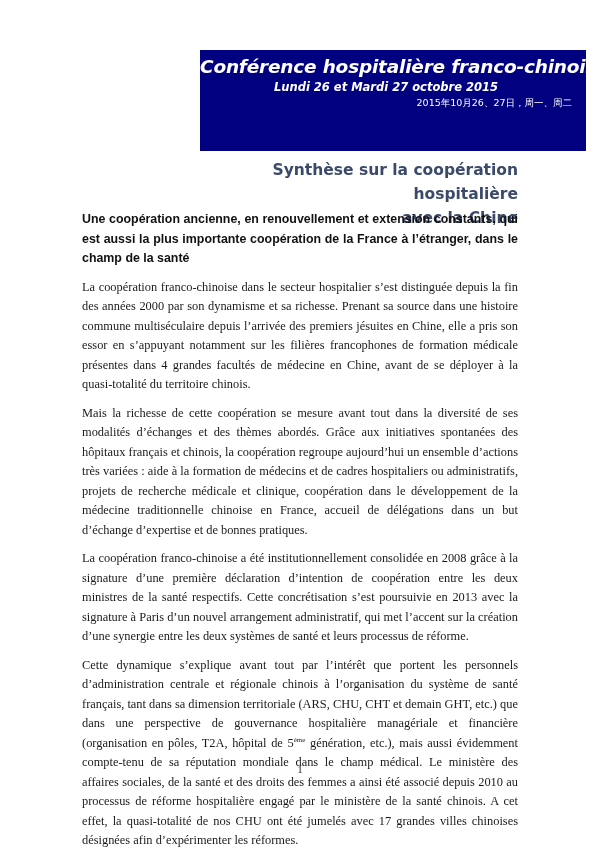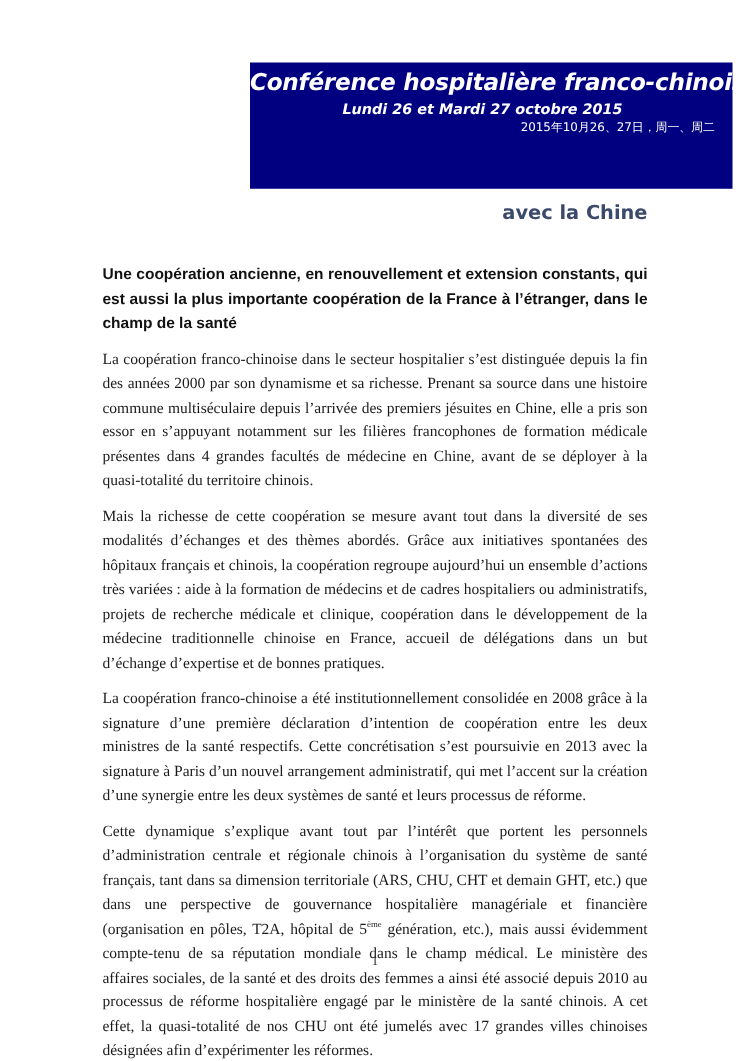--- a/index.html
+++ b/index.html
@@ -113,20 +113,21 @@
 </head>
 <body>
 
 <div class="header-box">
   <div class="header-title">Conférence hospitalière franco-chinoise</div>
   <div class="header-date">Lundi 26 et Mardi 27 octobre 2015</div>
   <div class="header-date-cn">2015年10月26、27日，周一、周二</div>
 </div>
 
 <div class="doc-title">
+  <div>Synthèse sur la coopération hospitalière</div>
   <div>avec la Chine</div>
 </div>
 
 <div class="body-col">
   <p class="lead">Une coopération ancienne, en renouvellement et extension constants, qui est aussi la plus importante coopération de la France à l’étranger, dans le champ de la santé</p>
   <p class="para">La coopération franco-chinoise dans le secteur hospitalier s’est distinguée depuis la fin des années 2000 par son dynamisme et sa richesse. Prenant sa source dans une histoire commune multiséculaire depuis l’arrivée des premiers jésuites en Chine, elle a pris son essor en s’appuyant notamment sur les filières francophones de formation médicale présentes dans 4 grandes facultés de médecine en Chine, avant de se déployer à la quasi-totalité du territoire chinois.</p>
   <p class="para">Mais la richesse de cette coopération se mesure avant tout dans la diversité de ses modalités d’échanges et des thèmes abordés. Grâce aux initiatives spontanées des hôpitaux français et chinois, la coopération regroupe aujourd’hui un ensemble d’actions très variées : aide à la formation de médecins et de cadres hospitaliers ou administratifs, projets de recherche médicale et clinique, coopération dans le développement de la médecine traditionnelle chinoise en France, accueil de délégations dans un but d’échange d’expertise et de bonnes pratiques.</p>
   <p class="para">La coopération franco-chinoise a été institutionnellement consolidée en 2008 grâce à la signature d’une première déclaration d’intention de coopération entre les deux ministres de la santé respectifs. Cette concrétisation s’est poursuivie en 2013 avec la signature à Paris d’un nouvel arrangement administratif, qui met l’accent sur la création d’une synergie entre les deux systèmes de santé et leurs processus de réforme.</p>
   <p class="para"><span>Cette dynamique s’explique avant tout par l’intérêt que portent les personnels d’administration centrale et régionale chinois à l’organisation du système de santé français, tant dans sa dimension territoriale (ARS, CHU, CHT et demain GHT, etc.) que dans une perspective de gouvernance hospitalière managériale et financière (organisation en pôles, T2A, hôpital de 5</span><sup>ème</sup><span> génération, etc.), mais aussi évidemment compte-tenu de sa réputation mondiale dans le champ médical. Le ministère des affaires sociales, de la santé et des droits des femmes a ainsi été associé depuis 2010 au processus de réforme hospitalière engagé par le ministère de la santé chinois. A cet effet, la quasi-totalité de nos CHU ont été jumelés avec 17 grandes villes chinoises désignées afin d’expérimenter les réformes.</span></p>
 </div>

